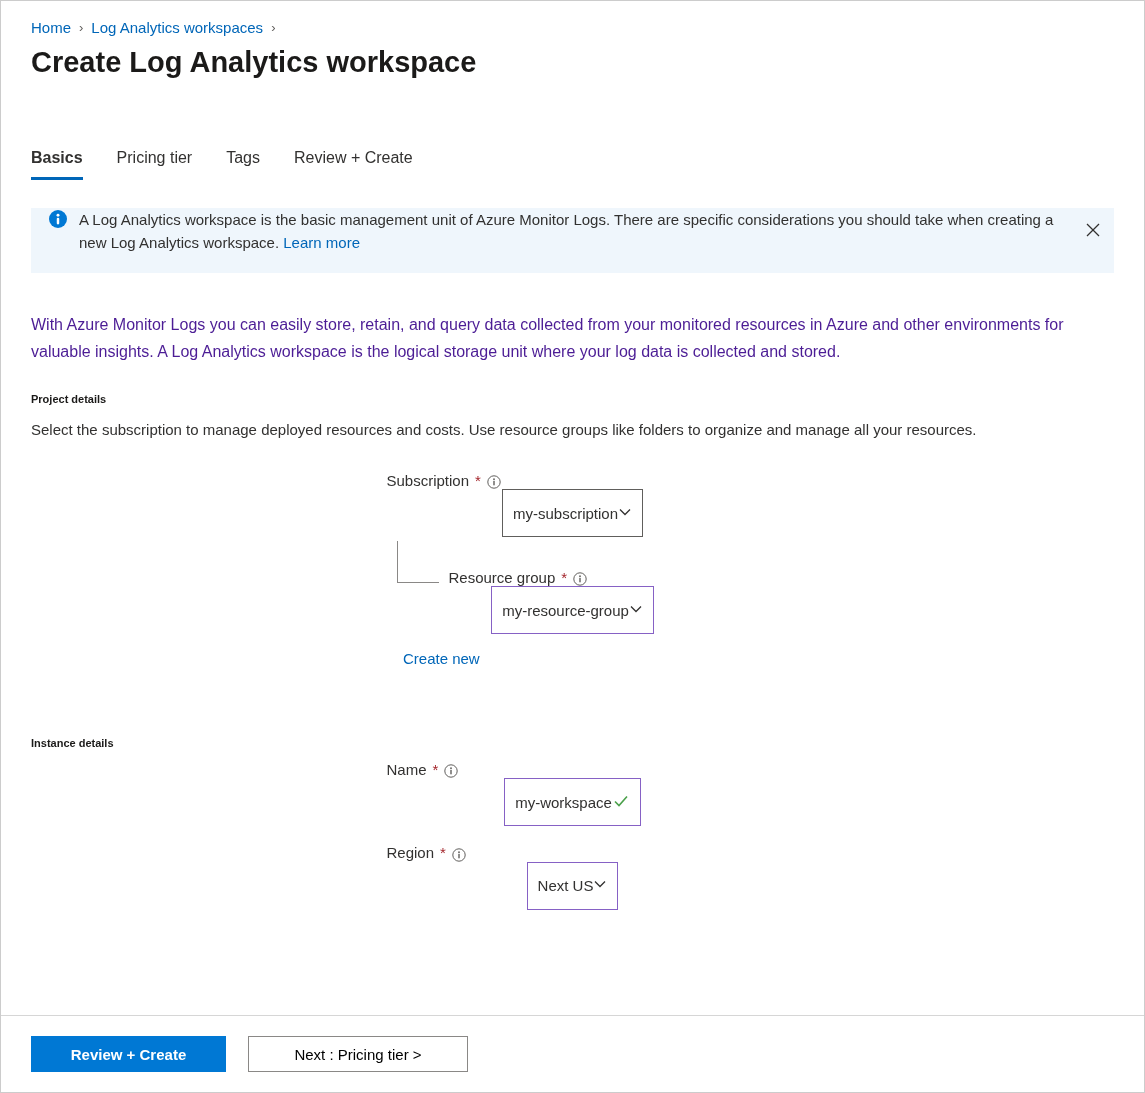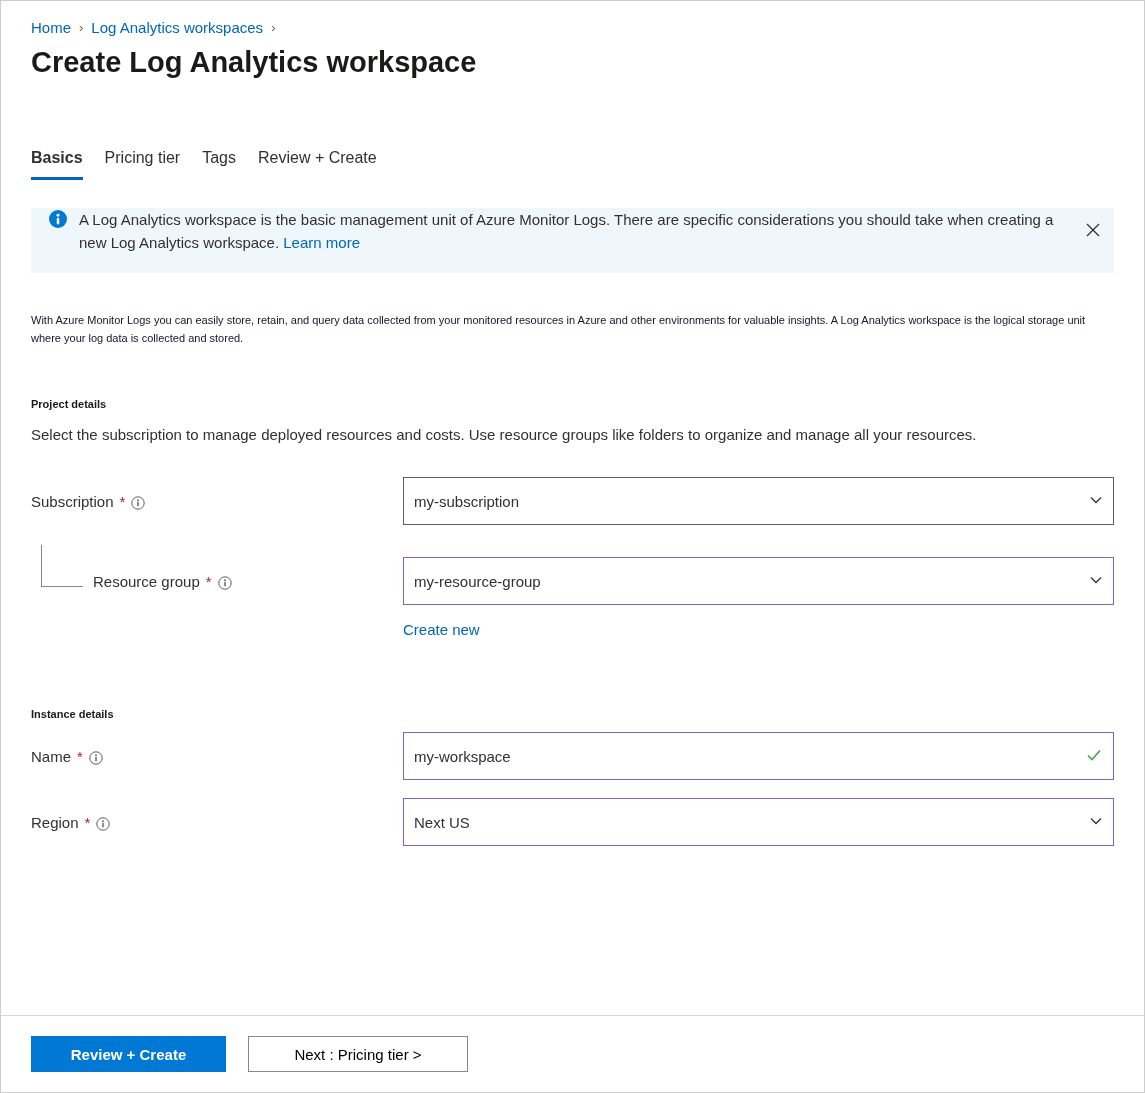--- a/index.html
+++ b/index.html
@@ -26,21 +26,21 @@
     .breadcrumb a { color: #0066b8; text-decoration: none; cursor: pointer; }
     .breadcrumb .sep { color: #605e5c; font-size: 13px; }
     h1.page-title {
       font-size: 29px;
       font-weight: 600;
       color: #1b1a19;
       margin-bottom: 70px;
     }
     .tabs {
       display: flex;
-      gap: 22px;
+      gap: 34px;
       border-bottom: none;
       margin-bottom: 28px;
     }
     .tab {
       font-size: 16px;
       color: #323130;
       padding-bottom: 10px;
       cursor: pointer;
       border-bottom: 3px solid transparent;
     }
@@ -67,42 +67,43 @@
     .info-text a { color: #0066b8; text-decoration: none; cursor: pointer; }
     .banner-close {
       position: absolute;
       top: 12px;
       right: 14px;
       cursor: pointer;
       color: #323130;
     }
     .banner-close svg { width: 14px; height: 14px; }
     .intro-text {
-      font-size: 11px;
+      font-size: 16px;
       line-height: 1.7;
-      color: #0f172a;
-      margin-bottom: 50px;
+      color: #4c1d95;
+      margin-bottom: 28px;
     }
     .section-title {
       font-size: 11px;
       font-weight: 600;
       color: #1b1a19;
       margin-bottom: 12px;
     }
     .section-desc {
       font-size: 15px;
       line-height: 1.7;
       color: #323130;
       margin-bottom: 30px;
     }
     .form-row {
       display: flex;
       align-items: center;
       margin-bottom: 14px;
       min-height: 36px;
+      flex-direction: column;
     }
     .form-label-wrap {
       width: 372px;
       flex-shrink: 0;
       display: flex;
       align-items: center;
       gap: 6px;
       font-size: 15px;
     }
     .form-label-wrap.indented {

